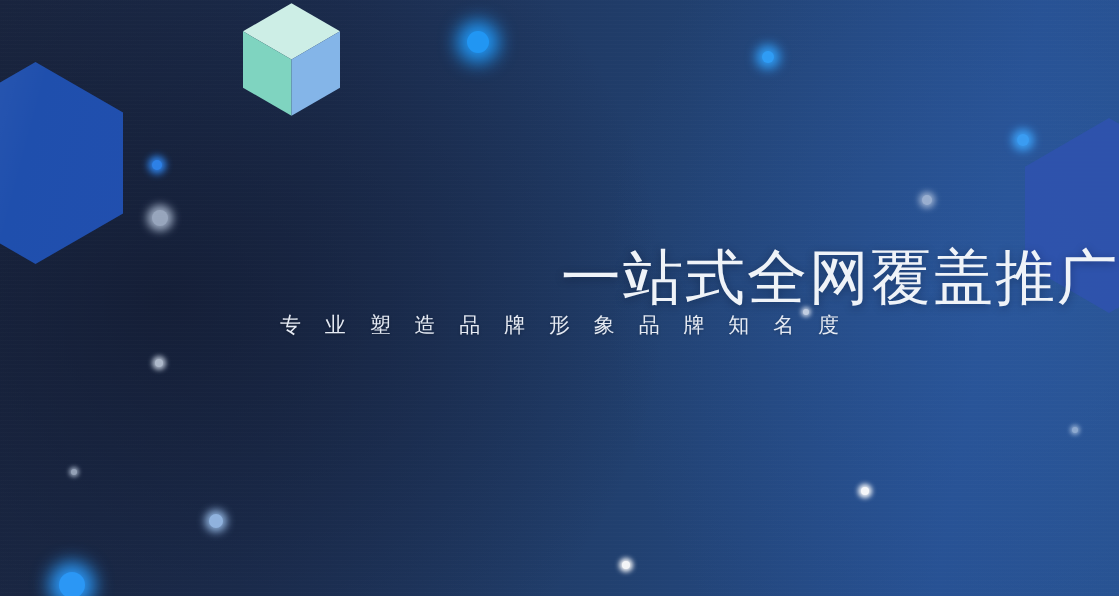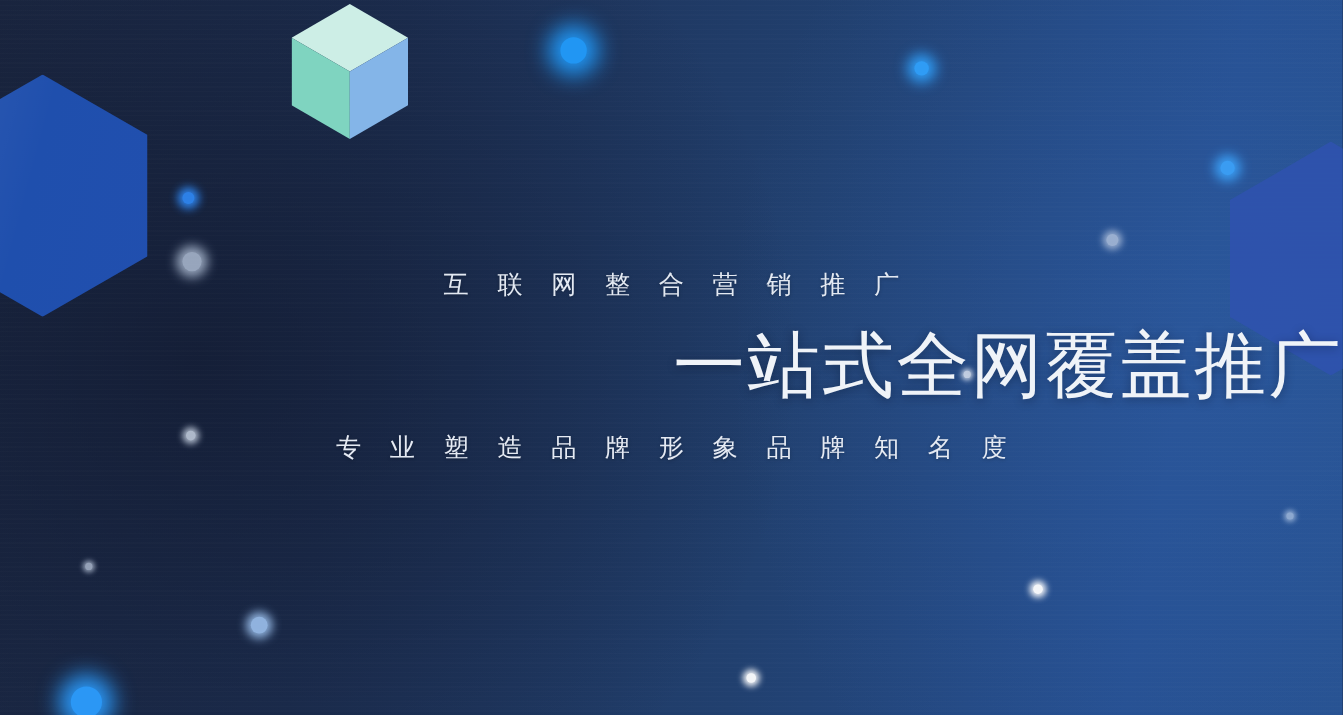--- a/index.html
+++ b/index.html
@@ -123,21 +123,20 @@
     font-size: 60px;
     letter-spacing: 2px;
     text-indent: 2px;
     color: #eff3f8;
     font-weight: 300;
     line-height: 1.12;
     text-shadow: 0 2px 8px rgba(6,14,34,0.35);
     text-align: right;
   }
   .subline {
-    margin-top: 22px;
     font-size: 21px;
     letter-spacing: 9px;
     text-indent: 9px;
     color: #e5eaf3;
     font-weight: 400;
     line-height: 1.3;
     text-shadow: 0 1px 3px rgba(0,0,0,0.25);
   }
 </style>
 </head>
@@ -172,18 +171,17 @@
       <div class="dot" style="left: 71px; top: 469px; width: 6px; height: 6px; background: rgb(201, 214, 234); opacity: 0.7; box-shadow: rgb(201, 214, 234) 0px 0px 4px 2px;"></div>
       <div class="dot" style="left: 209px; top: 514px; width: 14px; height: 14px; background: rgb(157, 194, 239); opacity: 0.9; box-shadow: rgb(157, 194, 239) 0px 0px 8px 4px;"></div>
       <div class="dot" style="left: 59px; top: 572px; width: 26px; height: 26px; background: rgb(43, 151, 245); opacity: 1; box-shadow: rgb(43, 151, 245) 0px 0px 18px 10px;"></div>
       <div class="dot" style="left: 622px; top: 561px; width: 8px; height: 8px; background: rgb(255, 255, 255); opacity: 0.95; box-shadow: rgb(255, 255, 255) 0px 0px 5px 3px;"></div>
       <div class="dot" style="left: 861px; top: 487px; width: 8px; height: 8px; background: rgb(255, 255, 255); opacity: 0.95; box-shadow: rgb(255, 255, 255) 0px 0px 5px 3px;"></div>
       <div class="dot" style="left: 803px; top: 309px; width: 6px; height: 6px; background: rgb(232, 238, 248); opacity: 0.8; box-shadow: rgb(232, 238, 248) 0px 0px 4px 2px;"></div>
       <div class="dot" style="left: 1072px; top: 427px; width: 6px; height: 6px; background: rgb(207, 224, 245); opacity: 0.6; box-shadow: rgb(207, 224, 245) 0px 0px 4px 2px;"></div>
     </div>
 
   <div class="copy">
-    <div class="eyebrow">互 联 网 整 合 营 销 推 广</div>
     <div class="headline">一站式全网覆盖推广</div>
     <div class="subline">专 业 塑 造 品 牌 形 象 品 牌 知 名 度</div>
   </div>
 
 </div>
 
 </body></html>

